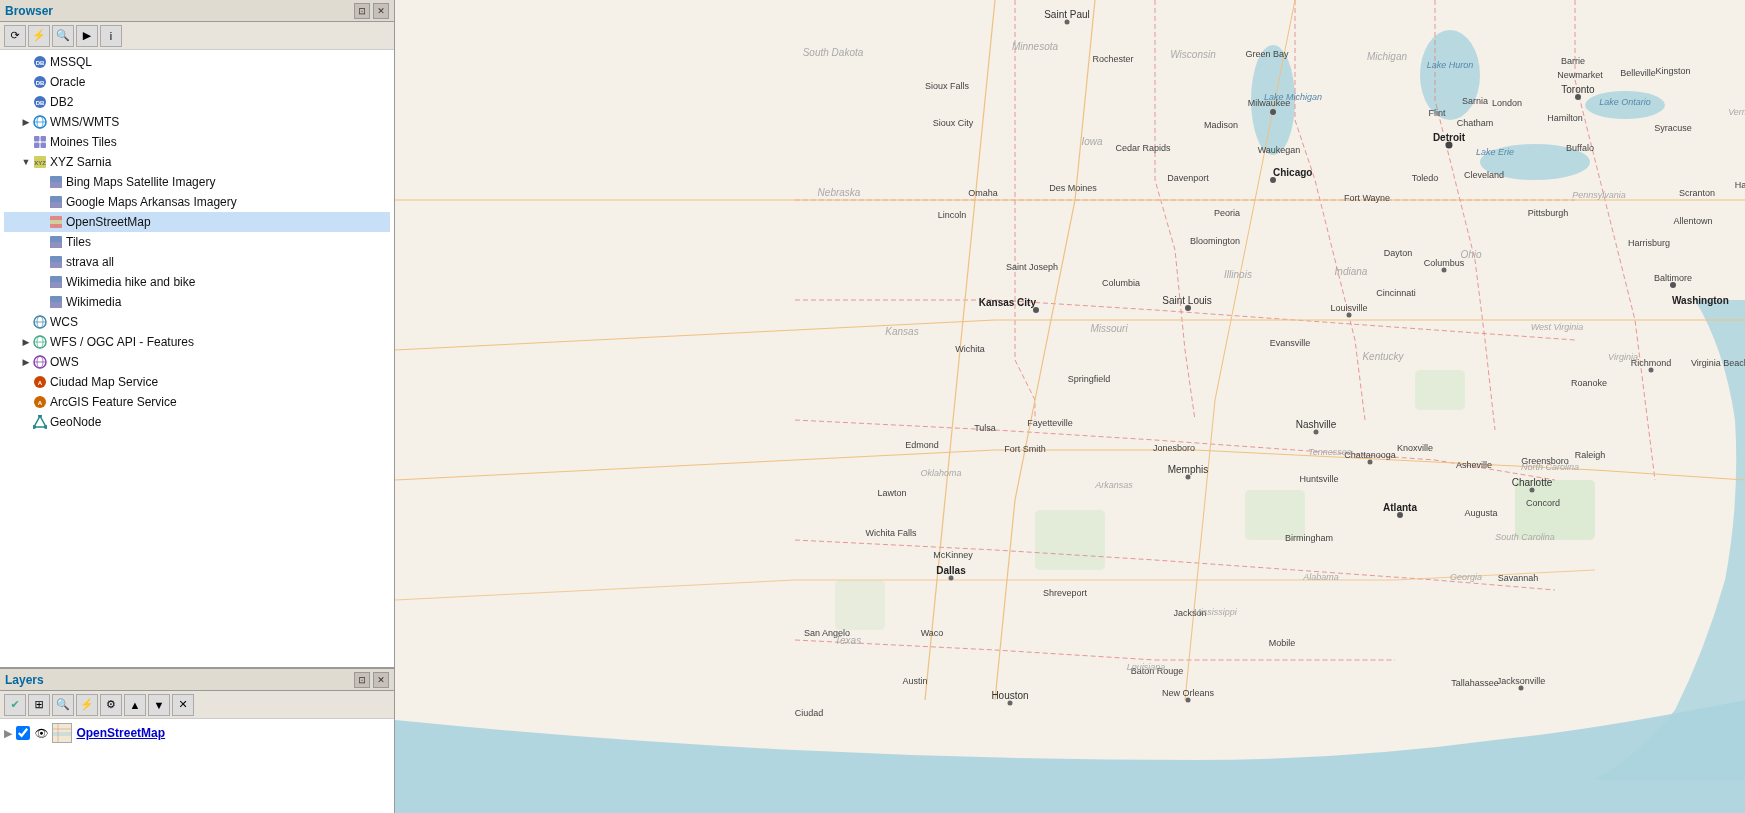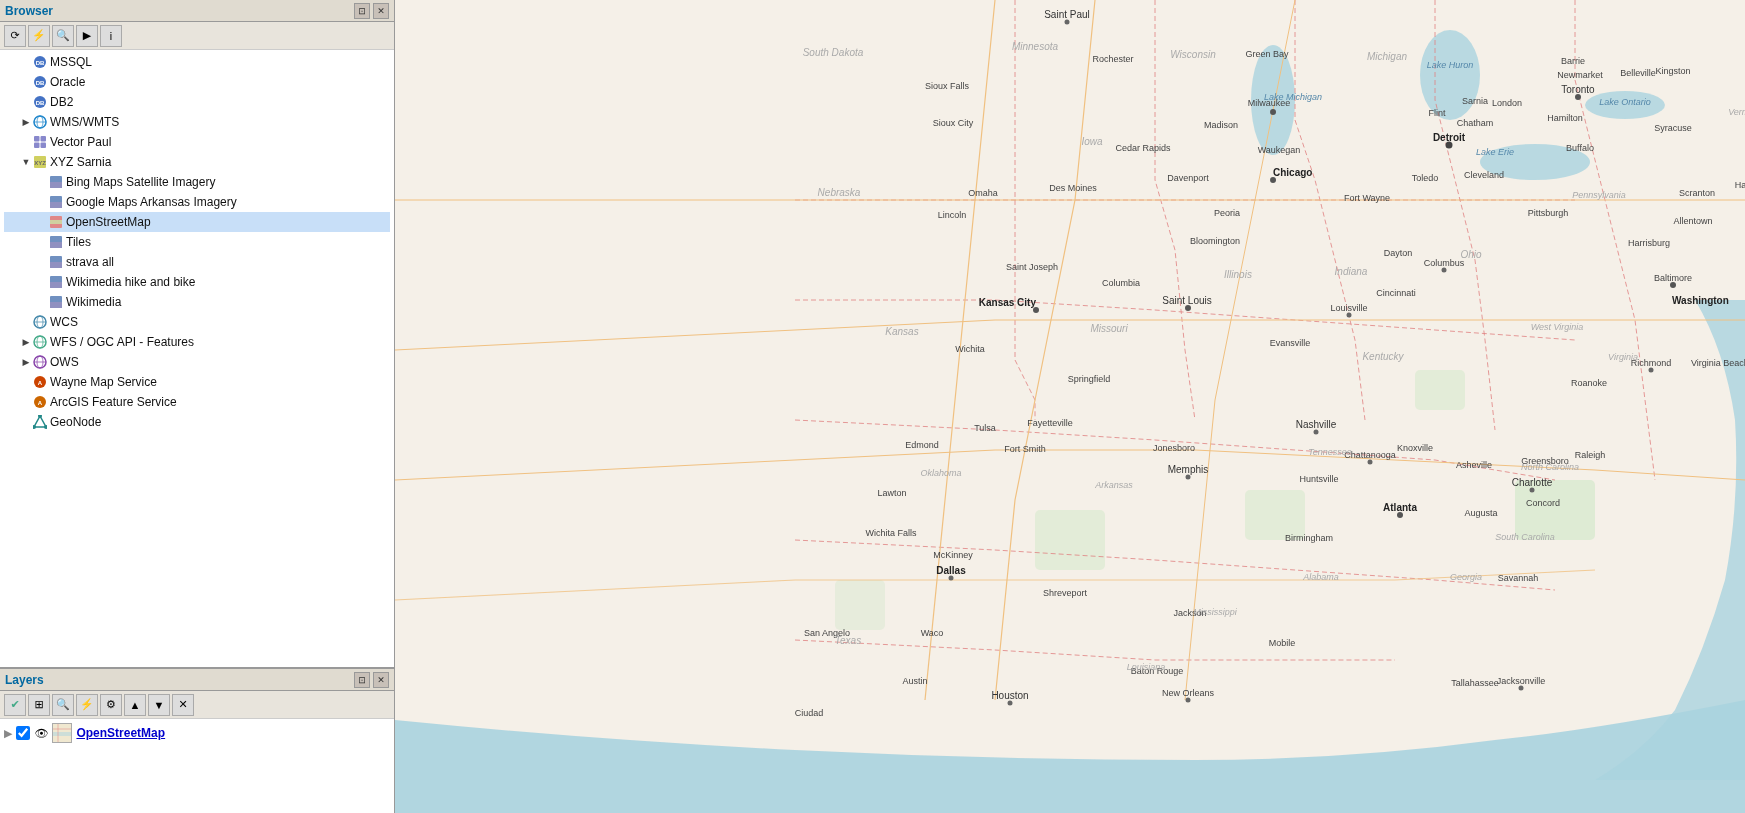--- a/index.html
+++ b/index.html
@@ -123,21 +123,21 @@
         <div class="tree-item indent1">
           <span class="expand-arrow"></span>
           <span class="tree-icon">
             <svg width="14" height="14" viewBox="0 0 14 14">
                 <rect x="1" y="1" width="5.5" height="5.5" fill="#8888cc" rx="1"></rect>
                 <rect x="7.5" y="1" width="5.5" height="5.5" fill="#8888cc" rx="1"></rect>
                 <rect x="1" y="7.5" width="5.5" height="5.5" fill="#8888cc" rx="1"></rect>
                 <rect x="7.5" y="7.5" width="5.5" height="5.5" fill="#8888cc" rx="1"></rect>
               </svg>
           </span>
-          <span class="tree-label">Vector Paul</span>
+          <span class="tree-label">Moines Tiles</span>
         </div>
 
         <div class="tree-item indent1">
           <span class="expand-arrow" style="font-size:9px;">▼</span>
           <span class="tree-icon">
             <svg width="14" height="14" viewBox="0 0 14 14">
                 <rect x="1" y="1" width="12" height="12" fill="#d0d060" rx="1"></rect>
                 <text x="7" y="10" text-anchor="middle" font-size="6" fill="#666" font-weight="bold">XYZ</text>
               </svg>
           </span>
@@ -258,21 +258,21 @@
         </div>
 
         <div class="tree-item indent1">
           <span class="expand-arrow"></span>
           <span class="tree-icon">
             <svg width="14" height="14" viewBox="0 0 14 14">
                 <circle cx="7" cy="7" r="6" fill="#cc4400"></circle>
                 <text x="7" y="10" text-anchor="middle" font-size="6" fill="white" font-weight="bold">A</text>
               </svg>
           </span>
-          <span class="tree-label">Wayne Map Service</span>
+          <span class="tree-label">Ciudad Map Service</span>
         </div>
 
         <div class="tree-item indent1">
           <span class="expand-arrow"></span>
           <span class="tree-icon">
             <svg width="14" height="14" viewBox="0 0 14 14">
                 <circle cx="7" cy="7" r="6" fill="#cc6600"></circle>
                 <text x="7" y="10" text-anchor="middle" font-size="6" fill="white" font-weight="bold">A</text>
               </svg>
           </span>

